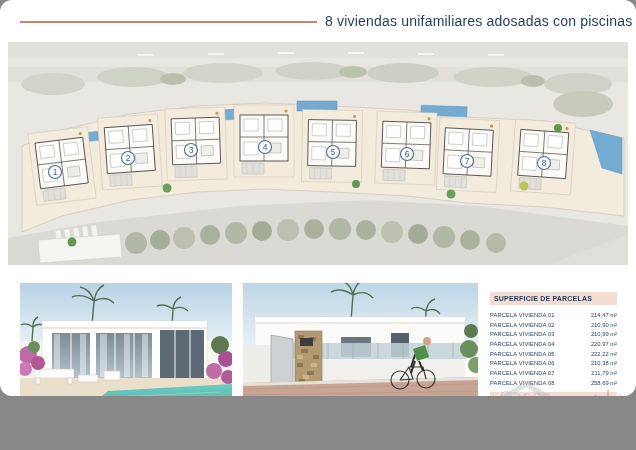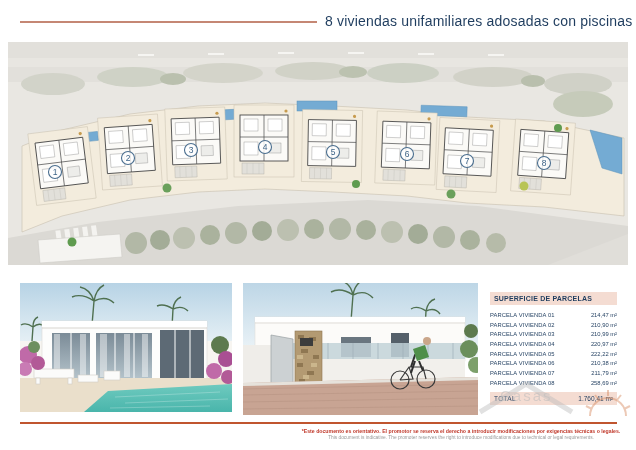--- a/index.html
+++ b/index.html
@@ -1,19 +1,19 @@
 <!DOCTYPE html>
 <html><head>
 <meta charset="utf-8">
 <style>
   * { margin:0; padding:0; box-sizing:border-box; }
   body { background:#888; font-family:"Liberation Sans", sans-serif; }
   .page {
-    position:relative; width:636px; height:450px; background:#ffffff;
-    overflow:hidden; margin:0 auto;
+    position:relative; width:636px; height:396px; background:#ffffff;
+    overflow:hidden; margin:0 auto;border-radius:12px;
   }
   
   .title-line { position:absolute; left:20px; top:21px; width:297px; height:2px; background:#c58774; }
   .page-title {
     position:absolute; left:325px; top:13px; width:295px;
     font-size:14px; color:#1e3c5e; letter-spacing:0.2px; white-space:nowrap;
   }
   
   .siteplan { position:absolute; left:8px; top:42px; width:620px; height:223px; }
   

